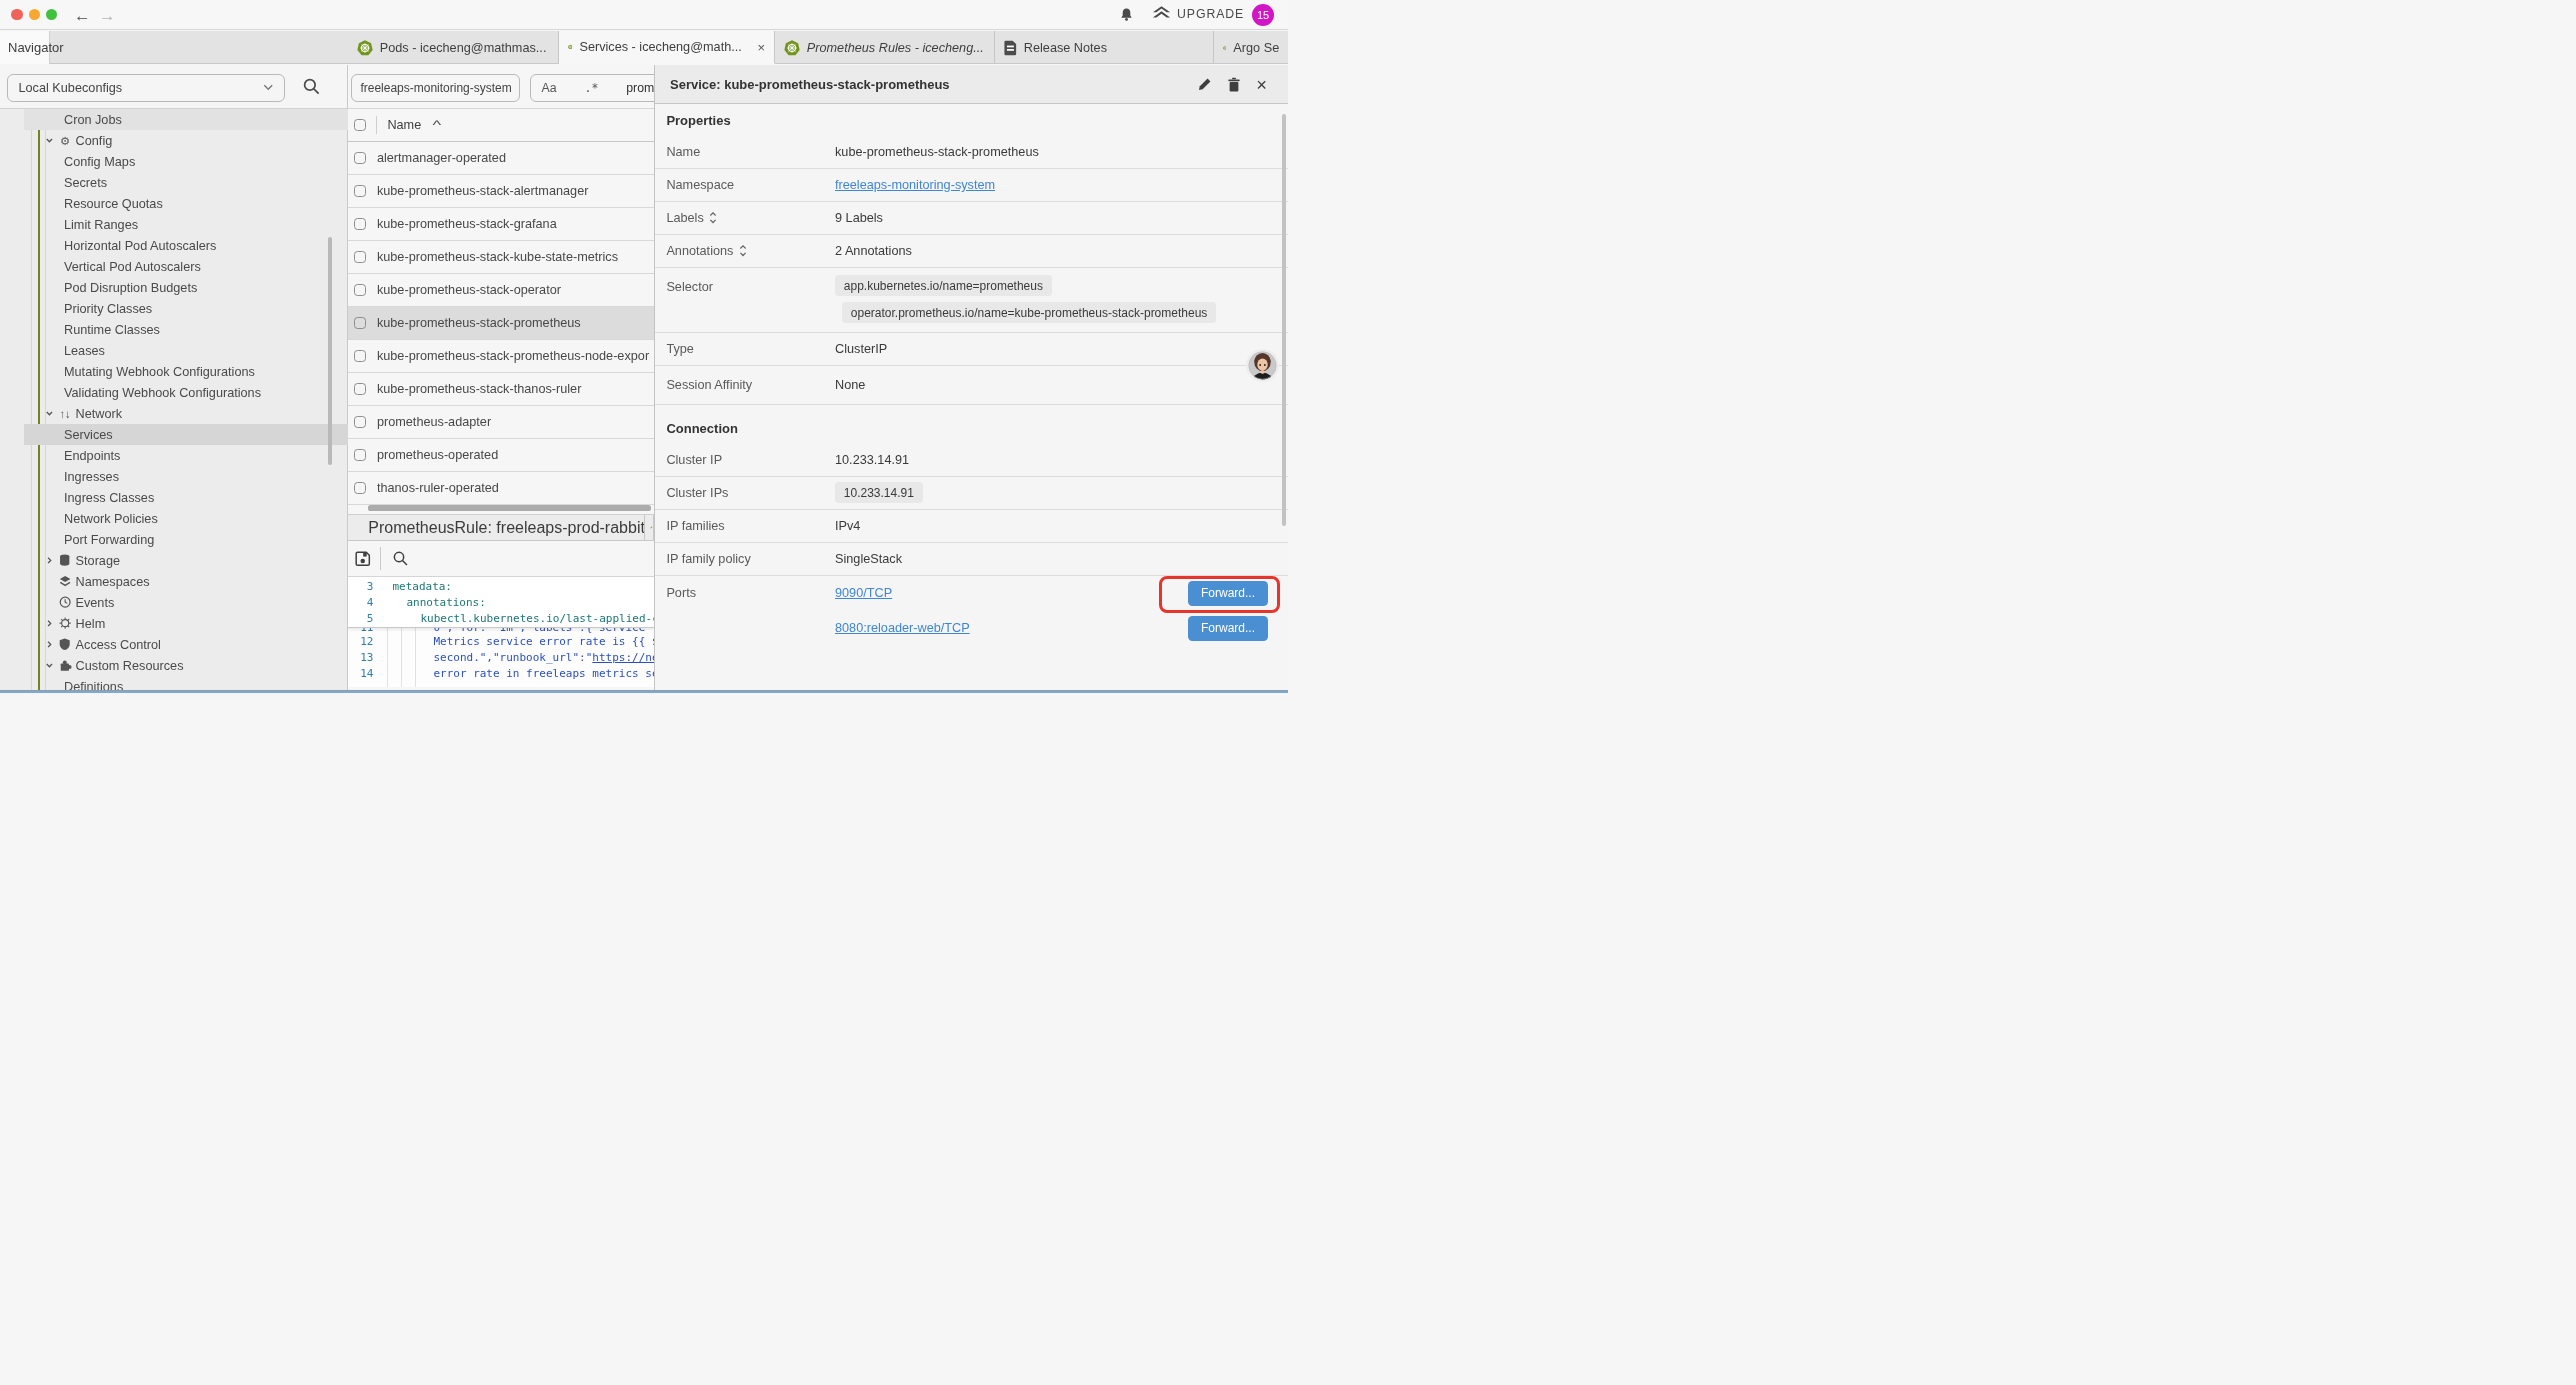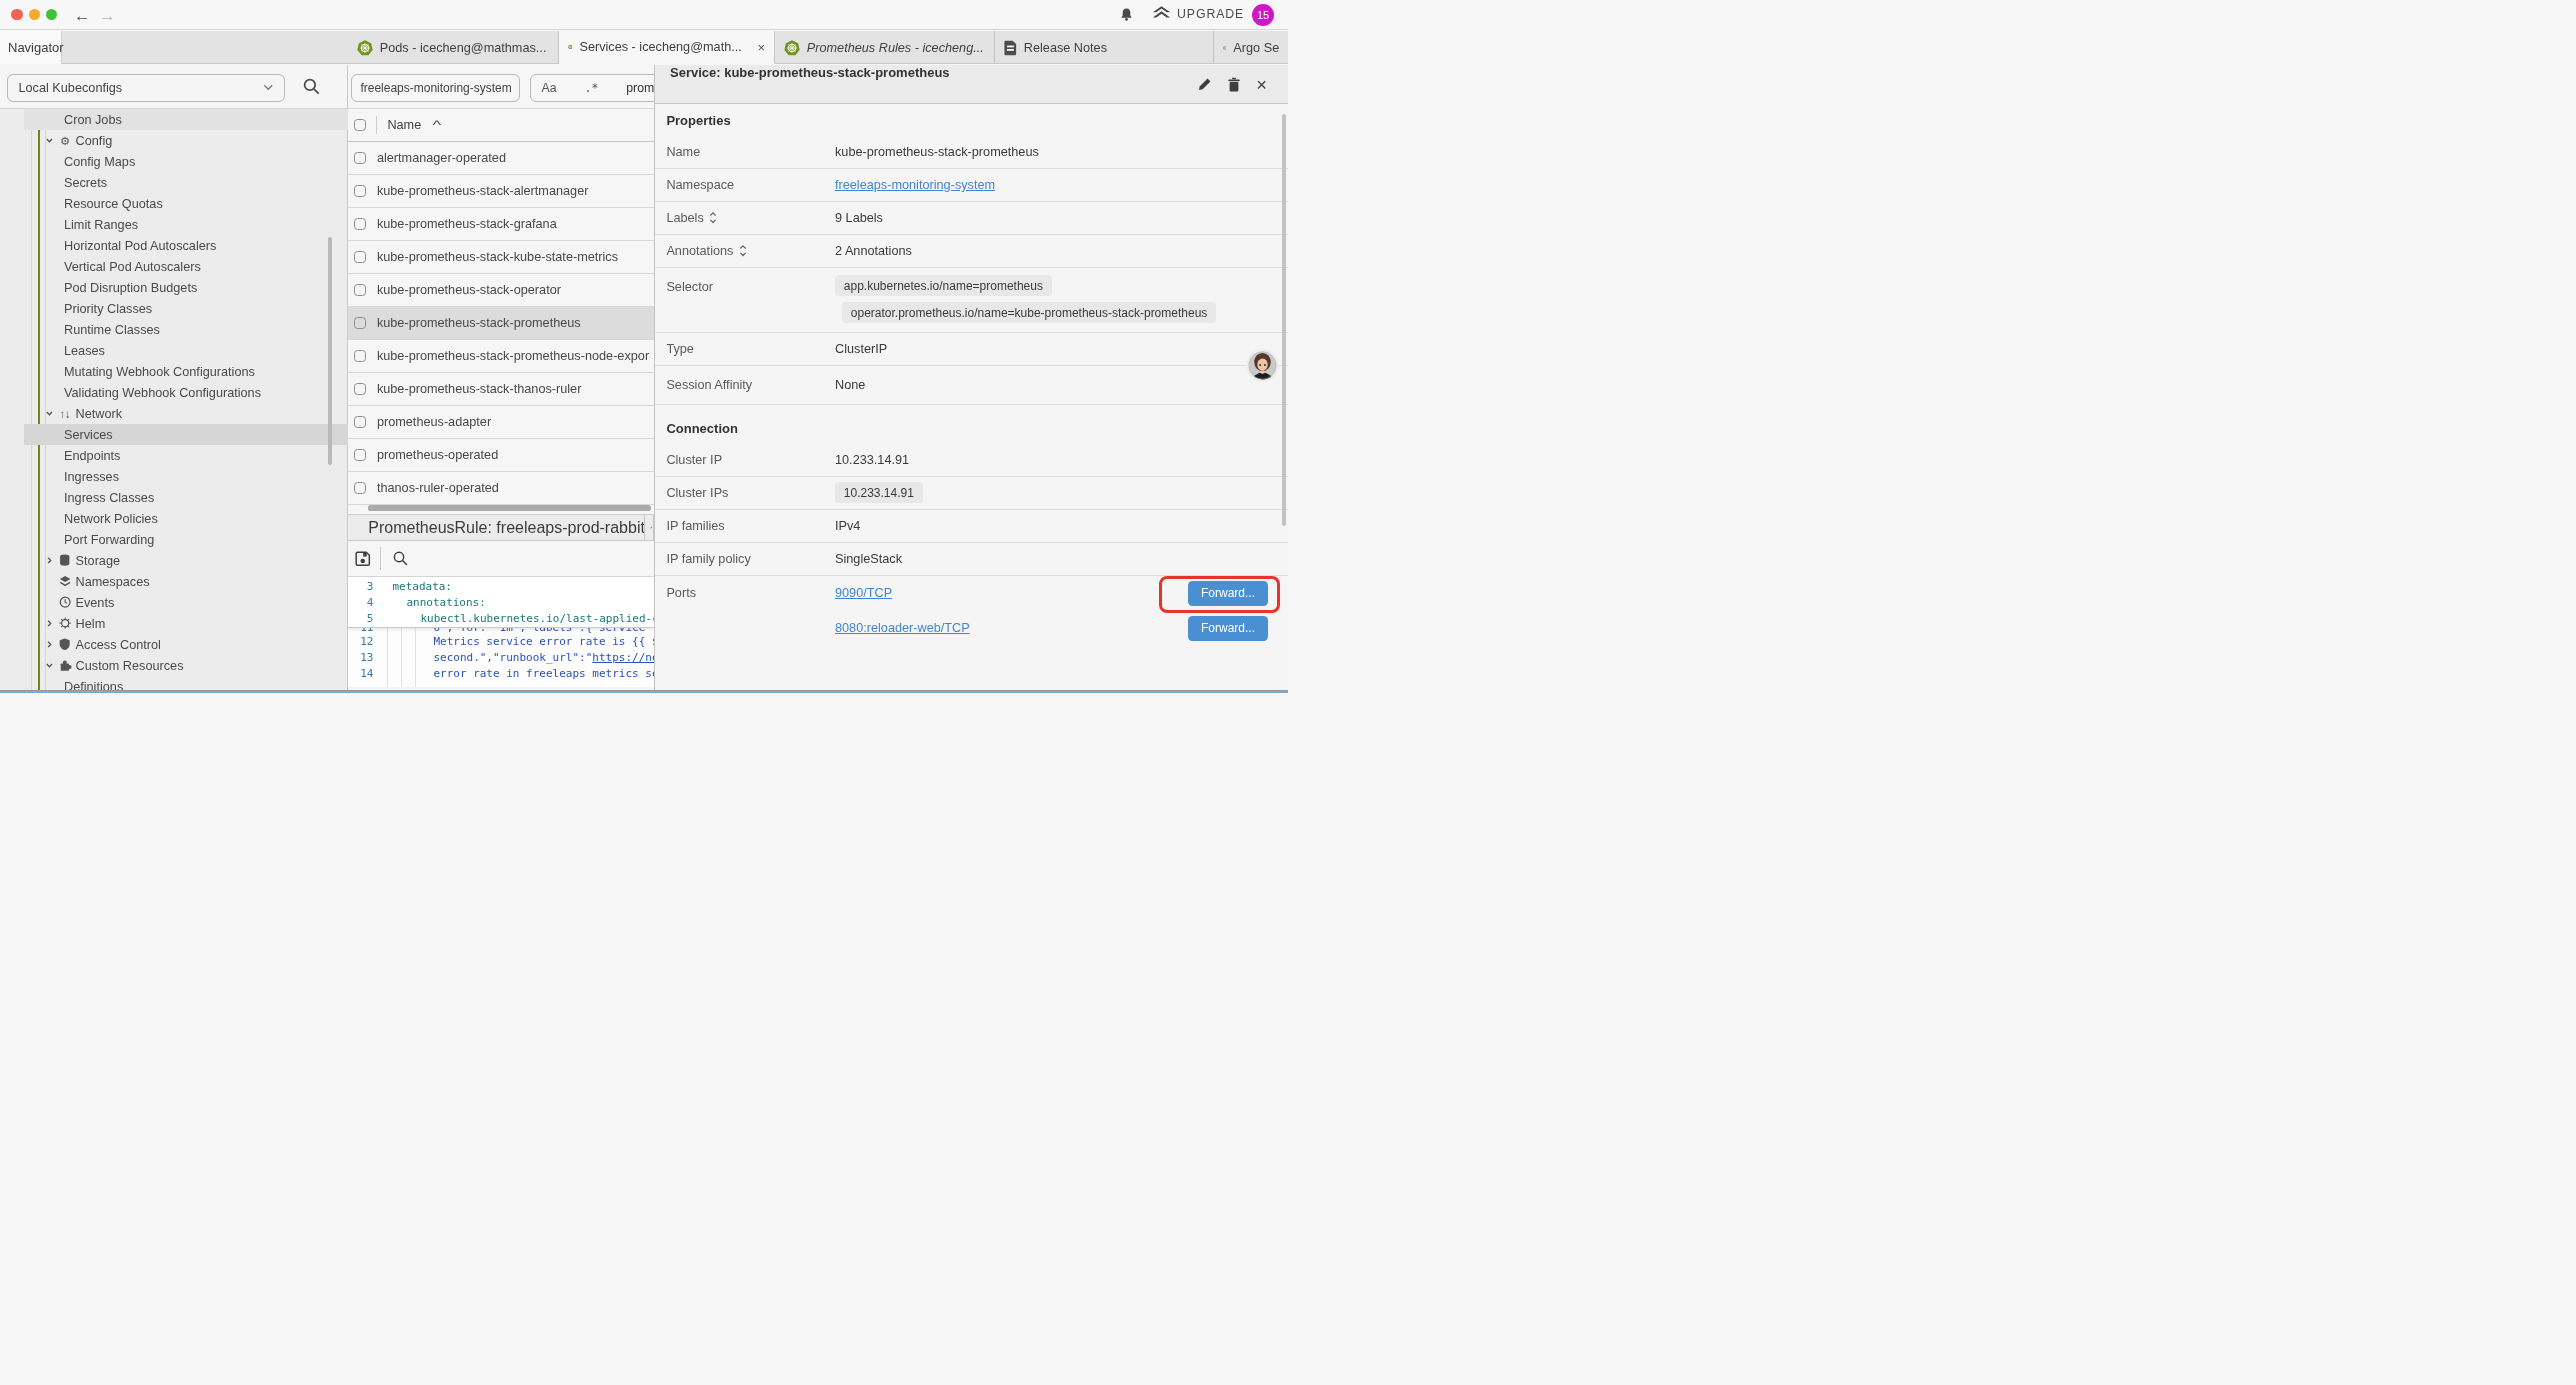--- a/index.html
+++ b/index.html
@@ -16,21 +16,21 @@
   .bell { position:absolute; left:1119px; top:7px; }
   .upgrade { position:absolute; left:1152px; top:6.1px; display:flex; align-items:center; gap:6.1px; color:#4a4a4a; font-size:12.3px; letter-spacing:0.9px; }
   .badge { position:absolute; left:1252px; top:3.5px; width:22px; height:22px; border-radius:50%; background:#d316c5; color:#fff; font-size:11px; display:flex; align-items:center; justify-content:center; }
 
   
   .tabstrip { position:absolute; left:0; top:31px; width:1288px; height:33px; background:#e3e3e3; border-bottom:0.9px solid #c9c9c9; }
   .tab { position:absolute; top:0; height:33px; display:flex; align-items:center; gap:7px; padding:0 8.8px; font-size:12.7px; color:#3f3f3f; border-right:0.9px solid #c6c6c6; overflow:hidden; white-space:nowrap; }
   .tab.active { background:#f7f7f7; border-bottom:0.9px solid #f7f7f7; }
   .tab .close { margin-left:8.8px; font-size:13px; color:#555; }
   .tab.italic span.tlabel { font-style:italic; }
-  .navigator-tab { position:absolute; left:0; top:0; width:62px; height:33px; background:#fafafa; border-right:0.9px solid #cfcfcf; display:flex; align-items:center; padding-left:8px; font-size:13px; color:#3d3d3d; }
+  .navigator-tab { position:absolute; left:0; top:0; width:50px; height:33px; background:#fafafa; border-right:0.9px solid #cfcfcf; display:flex; align-items:center; padding-left:8px; font-size:13px; color:#3d3d3d; }
 
   
   .sidebar { position:absolute; left:0; top:65px; width:348px; height:625px; background:#ececec; border-right:0.9px solid #c9c9c9; }
   .sidebar-top { position:absolute; left:0; top:0; width:100%; height:44px; background:#f5f5f5; border-bottom:0.9px solid #d2d2d2; }
   .kubeconfig-select { position:absolute; left:7px; top:8.8px; width:278px; height:28px; border:0.9px solid #b9b9b9; border-radius:6.1px; background:#f5f5f5; display:flex; align-items:center; justify-content:space-between; padding:0 10.5px; font-size:12.7px; color:#444; }
   .sb-search { position:absolute; left:302px; top:12.3px; }
   .sb-list { position:absolute; left:0; top:44px; width:340px; height:581px; overflow:hidden;margin-left:24px; }
   .gline { position:absolute; top:0; bottom:0; width:0.9px; background:#d6d6d6; }
   .gline.accent { width:1.8px; background:#74841c; }
   .si { height:21px; display:flex; align-items:center; font-size:12.7px; color:#4a4a4a; white-space:nowrap; position:relative; }
@@ -72,21 +72,21 @@
   .key { color:#1d7676; }
   .str { color:#2b50bd; }
   .sticky { background:#ffffff; border-bottom:0.9px solid #c9c9c9; box-shadow:0 1.8px 2.6px rgba(0,0,0,.08); position:relative; z-index:2; padding-top:1.8px; }
   .clipline { height:6.1px; overflow:hidden; }
   .clipline .cl { margin-top:-8px; }
   .iguide { position:absolute; width:0.9px; background:#e1e1e1; top:51px; bottom:0; z-index:1; }
   .codelink { text-decoration:underline; }
 
   
   .panel { position:absolute; left:654px; top:65px; width:634px; height:625px; background:#f5f5f5; border-left:0.9px solid #c3c3c3; }
-  .panel-header { position:absolute; left:0; top:0; width:100%; height:39px; background:#ebebeb; border-bottom:0.9px solid #c6c6c6; display:flex; }
+  .panel-header { position:absolute; left:0; top:0; width:100%; height:39px; background:#ebebeb; border-bottom:0.9px solid #c6c6c6; display:flex; align-items:center; }
   .panel-title { margin-left:15px; font-size:13px; font-weight:bold; color:#333; }
   .ph-icons { position:absolute; right:21px; top:0; height:39px; display:flex; align-items:center; gap:15px; }
   .panel-body { position:absolute; left:0; top:39px; width:100%; height:586px; overflow:hidden; }
   .sect-heading { height:32px; display:flex; align-items:flex-end; padding:0 0 8px 11.4px; font-size:13px; font-weight:bold; color:#333; }
   .prow { display:flex; align-items:center; border-bottom:0.9px solid #dcdcdc; min-height:33px; }
   .prow .plab { width:180px; flex:none; padding-left:11.4px; font-size:12.7px; color:#5a5a5a; display:flex; align-items:center; gap:5.3px; }
   .prow .pval { font-size:12.7px; color:#3a3a3a; }
   .chip { background:#e8e8e8; border-radius:3.5px; padding:3.5px 8.8px; font-size:12px; color:#3a3a3a; display:inline-block; white-space:nowrap; }
   a.plink { color:#3f86d2; text-decoration:underline; font-size:12.7px; }
   .selector-row { align-items:flex-start; padding:7px 0 8.8px 0; }

